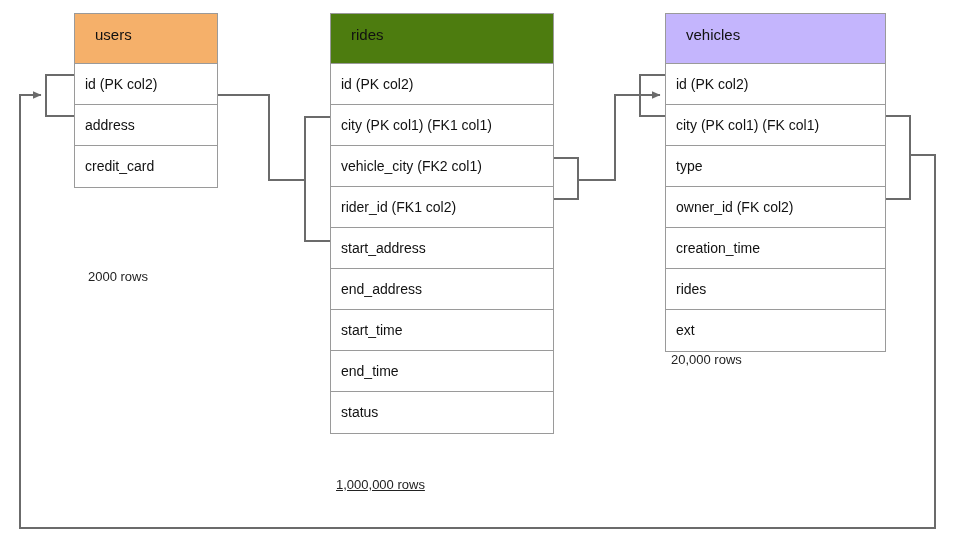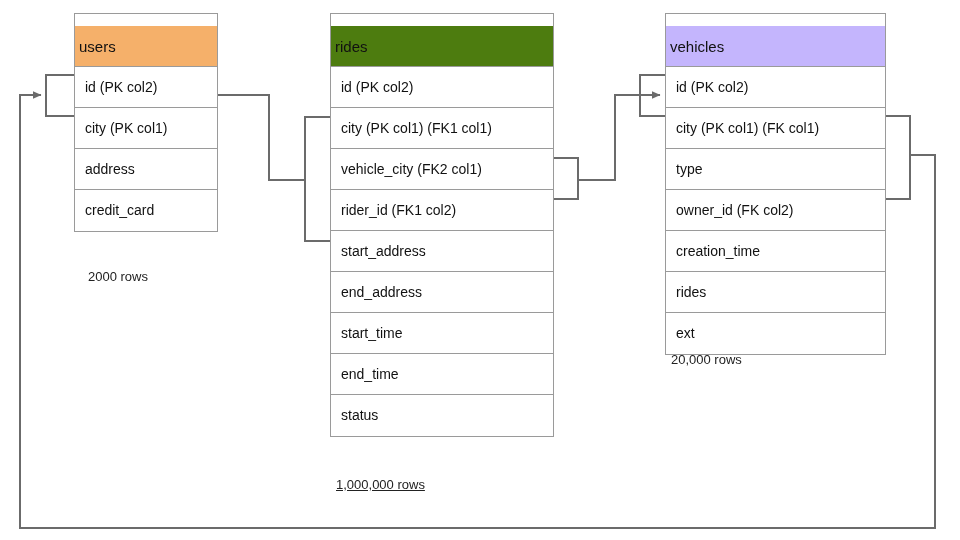--- a/index.html
+++ b/index.html
@@ -6,23 +6,23 @@
   body{
     width:960px;height:540px;background:#ffffff;position:relative;
     font-family:"Liberation Sans","DejaVu Sans",sans-serif;
     overflow:hidden;
   }
   #canvas{position:absolute;left:0;top:0;width:960px;height:540px;}
   svg.links{position:absolute;left:0;top:0;width:960px;height:540px;pointer-events:none;}
 
   .table{position:absolute;border:1px solid #9a9a9a;box-sizing:border-box;background:#fff;}
   .thead{
-    box-sizing:border-box;height:41px;line-height:41px;
-    padding:0 4px;font-size:15px;color:#111;border-bottom:1px solid #9a9a9a;
-    white-space:nowrap;overflow:hidden;margin-top:12px;
+    box-sizing:border-box;height:50px;line-height:41px;
+    padding:0 20px;font-size:15px;color:#111;border-bottom:1px solid #9a9a9a;
+    white-space:nowrap;overflow:hidden;
   }
   .trow{
     box-sizing:border-box;height:41px;line-height:41px;
     padding:0 10px;font-size:14px;color:#111;border-bottom:1px solid #9a9a9a;
     white-space:nowrap;overflow:hidden;background:#fff;
   }
   .trow:last-child{border-bottom:none;}
   .rowcount{
     position:absolute;font-size:13px;color:#222;white-space:nowrap;
   }
@@ -72,21 +72,20 @@
 
       <path d="M910,155 L935,155 L935,528 L20,528 L20,95 L41,95" marker-end="url(#arrowhead)"></path>
 
       <path d="M74,75 L46,75 L46,116 L74,116"></path>
     </g>
   </svg>
 
   <div class="table" id="tbl-users">
     <div class="thead" style="background:#f5b06a">users</div>
     <div class="trow">id (PK col2)</div>
-    <div class="trow">city (PK col1)</div>
     <div class="trow">address</div>
     <div class="trow">credit_card</div>
   </div>
   <div class="rowcount" id="rows-users">2000 rows</div>
 
   <div class="table" id="tbl-rides">
     <div class="thead" style="background:#4d7c0f">rides</div>
     <div class="trow">id (PK col2)</div>
     <div class="trow">city (PK col1) (FK1 col1)</div>
     <div class="trow">vehicle_city (FK2 col1)</div>

